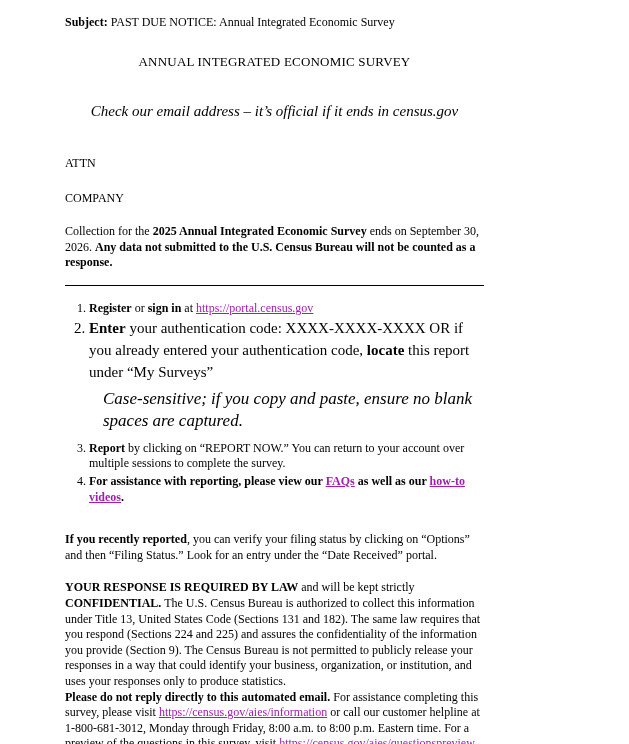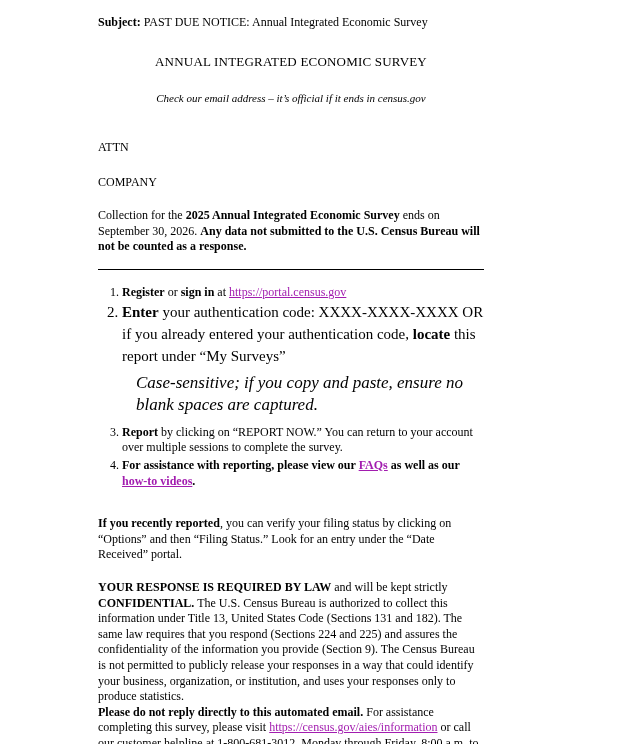--- a/index.html
+++ b/index.html
@@ -12,42 +12,42 @@
     height: 744px;
     overflow: hidden;
     font-family: "Liberation Serif", "DejaVu Serif", serif;
     color: #000000;
     font-size: 12px;
   }
   .page {
     box-sizing: border-box;
     width: 543px;
     height: 744px;
-    padding: 15px 59px 10px 98px;
+    padding: 15px 59px 10px 65px;
   }
   .subject-line { line-height: 1.25; }
   .bold { font-weight: bold; }
   .doc-title {
     text-align: center;
     font-weight: normal;
     font-size: 13px;
     margin-top: 24px;
     letter-spacing: 0.2px;
   }
   .doc-subtitle {
     text-align: center;
     font-weight: bold;
     font-size: 13px;
     margin-top: 26px;
   }
   .doc-tagline {
     text-align: center;
     font-style: italic;
-    font-size: 11px;
-    margin-top: 22px;
+    font-size: 15px;
+    margin-top: 33px;
   }
   .attn-line { margin-top: 36px; }
   .company-line { margin-top: 20px; }
   .deadline-para { margin-top: 18px; line-height: 1.3; font-family: Liberation Serif, serif; }
   .divider {
     border: none;
     border-top: 1.5px solid #000000;
     margin: 14px 0 0 0;
   }
   ol.steps-list {

